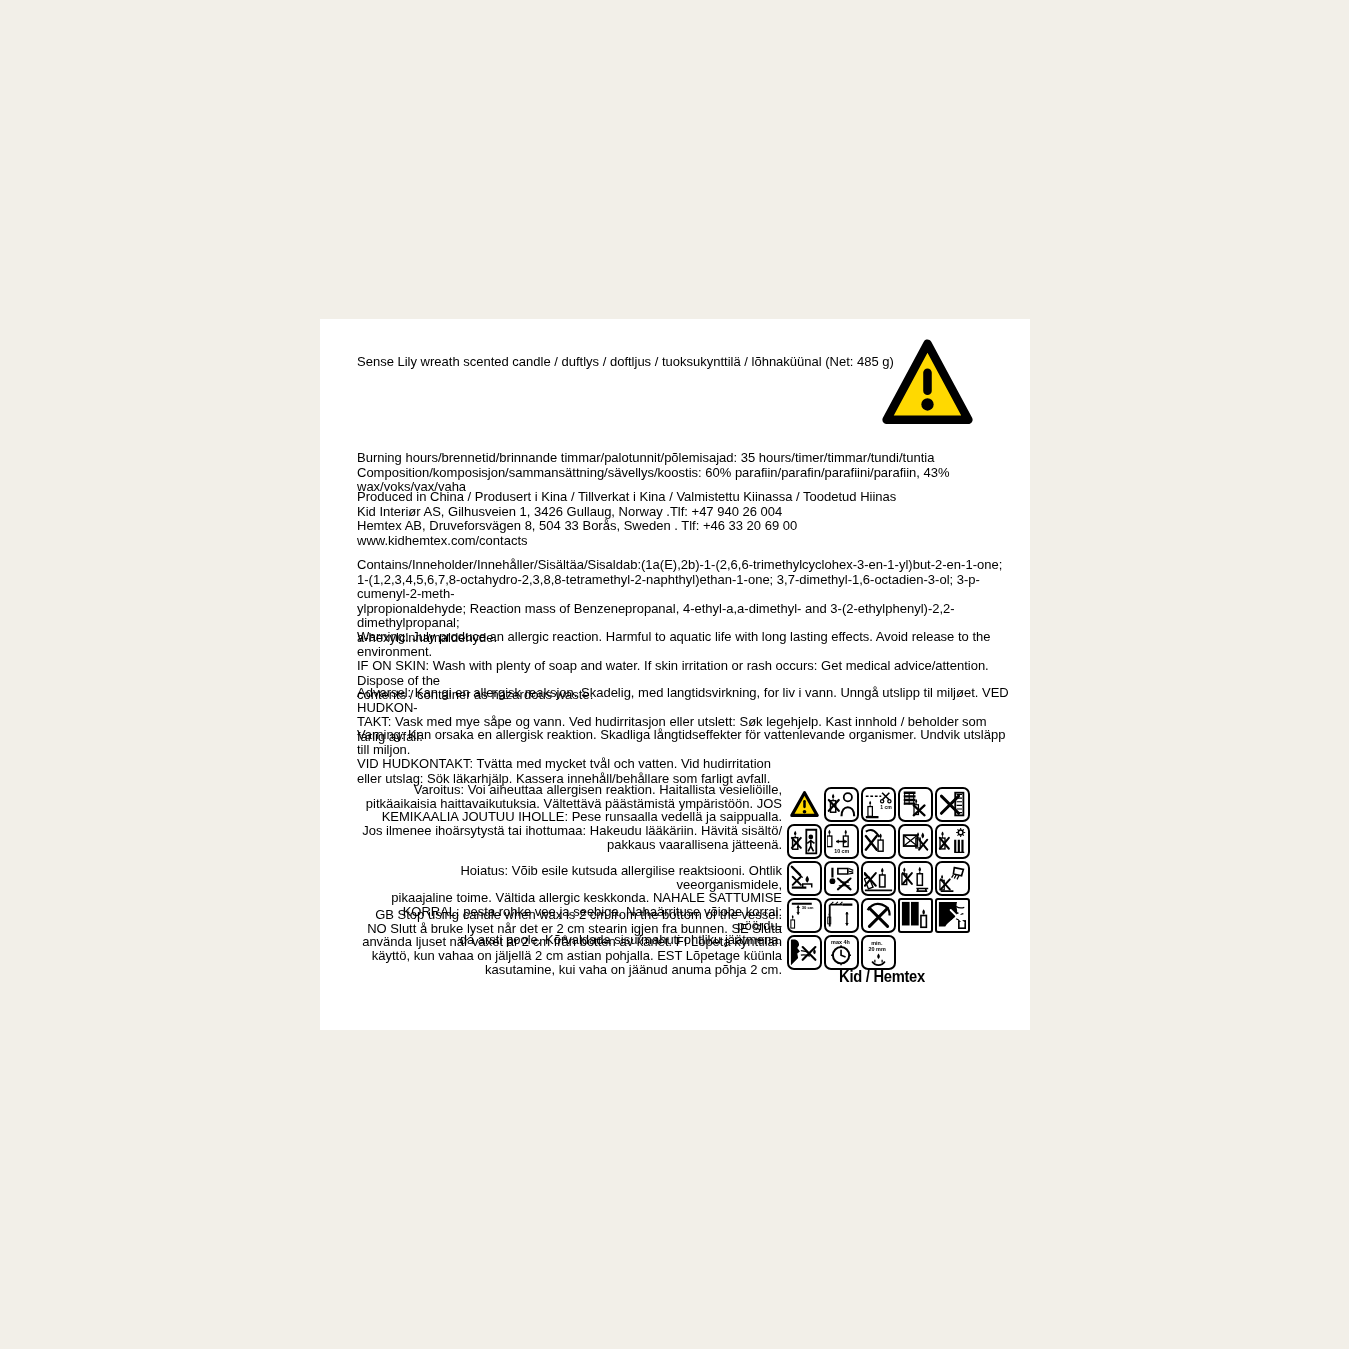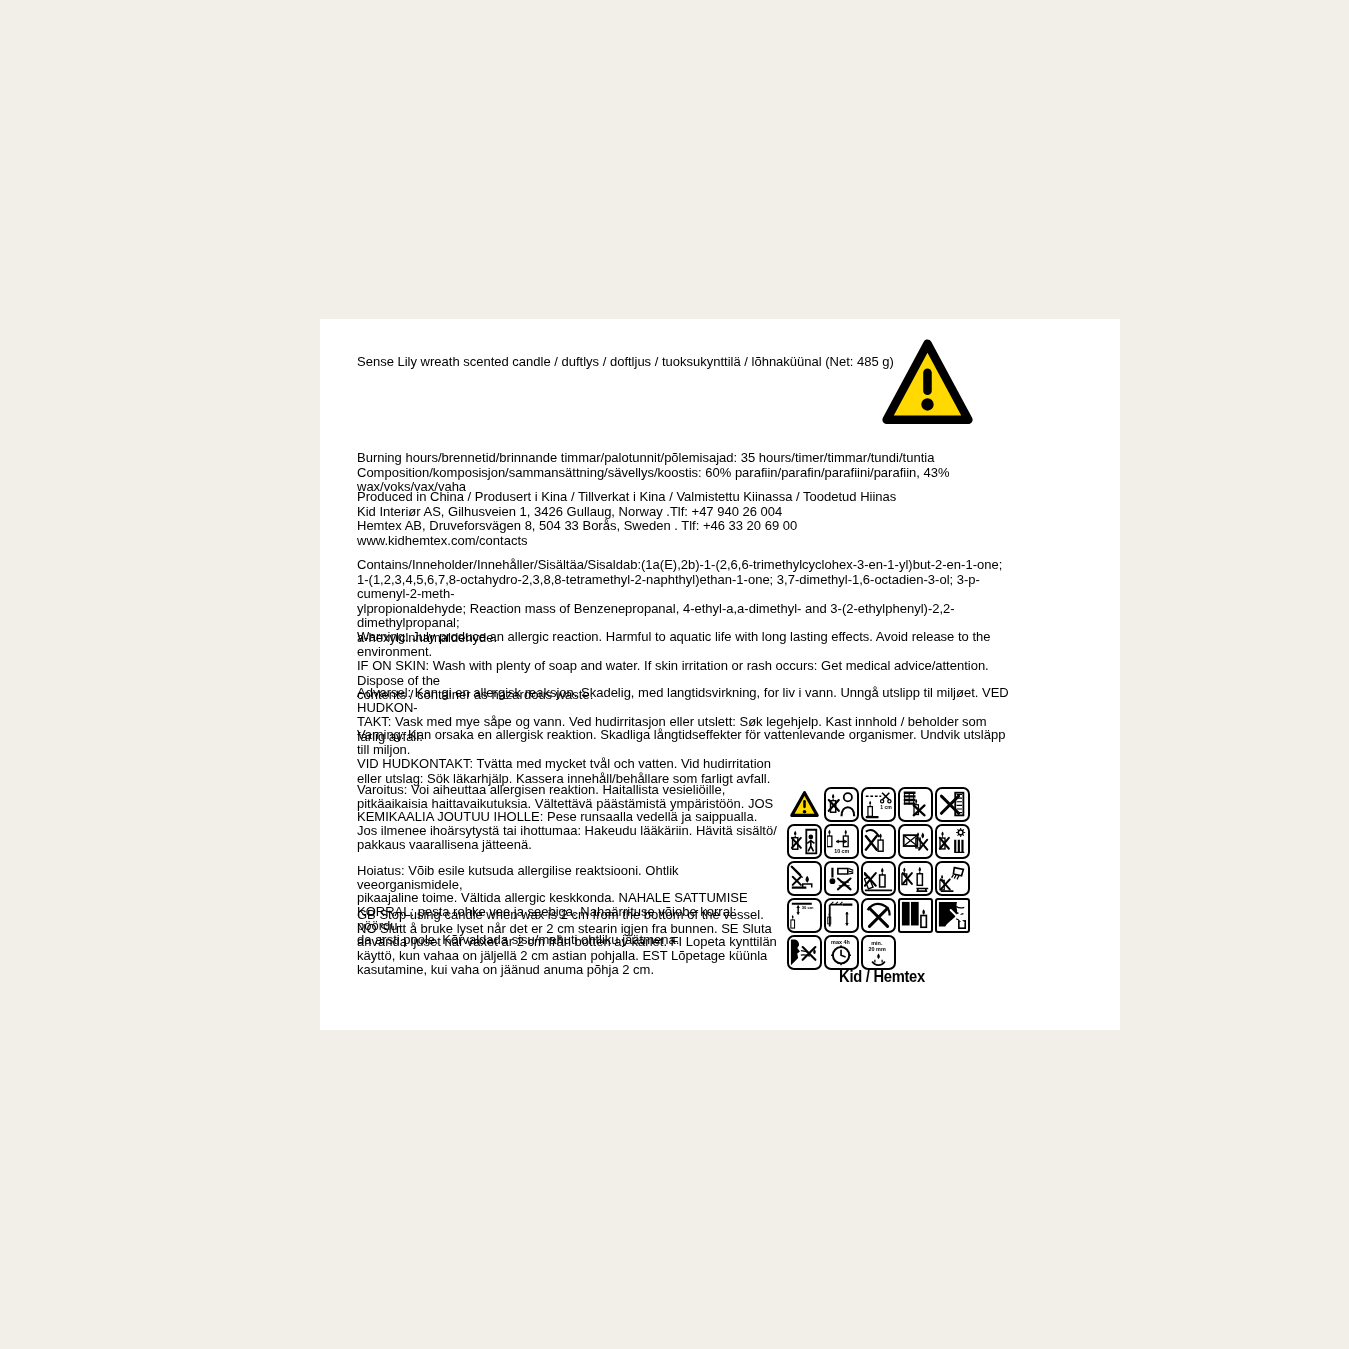--- a/index.html
+++ b/index.html
@@ -7,33 +7,33 @@
     width:1349px;height:1349px;
     background:#f2efe8;
     font-family:"Liberation Sans", sans-serif;
     color:#000;
     position:relative;
     overflow:hidden;
   }
   .label{
     position:absolute;
     left:320px;top:319px;
-    width:800px;height:711px;
+    width:710px;height:711px;
     background:#ffffff;
   }
   .tb{
     position:absolute;
     left:37px;
     font-size:13px;
     line-height:14.5px;
     white-space:pre-line;
     width:655px;
     letter-spacing:0px;
   }
-  .tb.narrow{width:425px;line-height:13.7px;}
+  .tb.narrow{width:425px;line-height:13.7px;text-align:right;}
   .warn-tri{position:absolute;left:560px;top:19px;width:95px;height:92px;}
   .pictos{position:absolute;left:467px;top:468px;width:190px;}
   .prow{display:flex;gap:2px;margin-bottom:2px;}
   .pict{
     width:35px;height:35px;box-sizing:border-box;
     border:2.5px solid #000;border-radius:7px;
     background:#fff;display:flex;align-items:center;justify-content:center;
     overflow:hidden;
   }
   .pict svg{width:29px;height:29px;display:block;}

